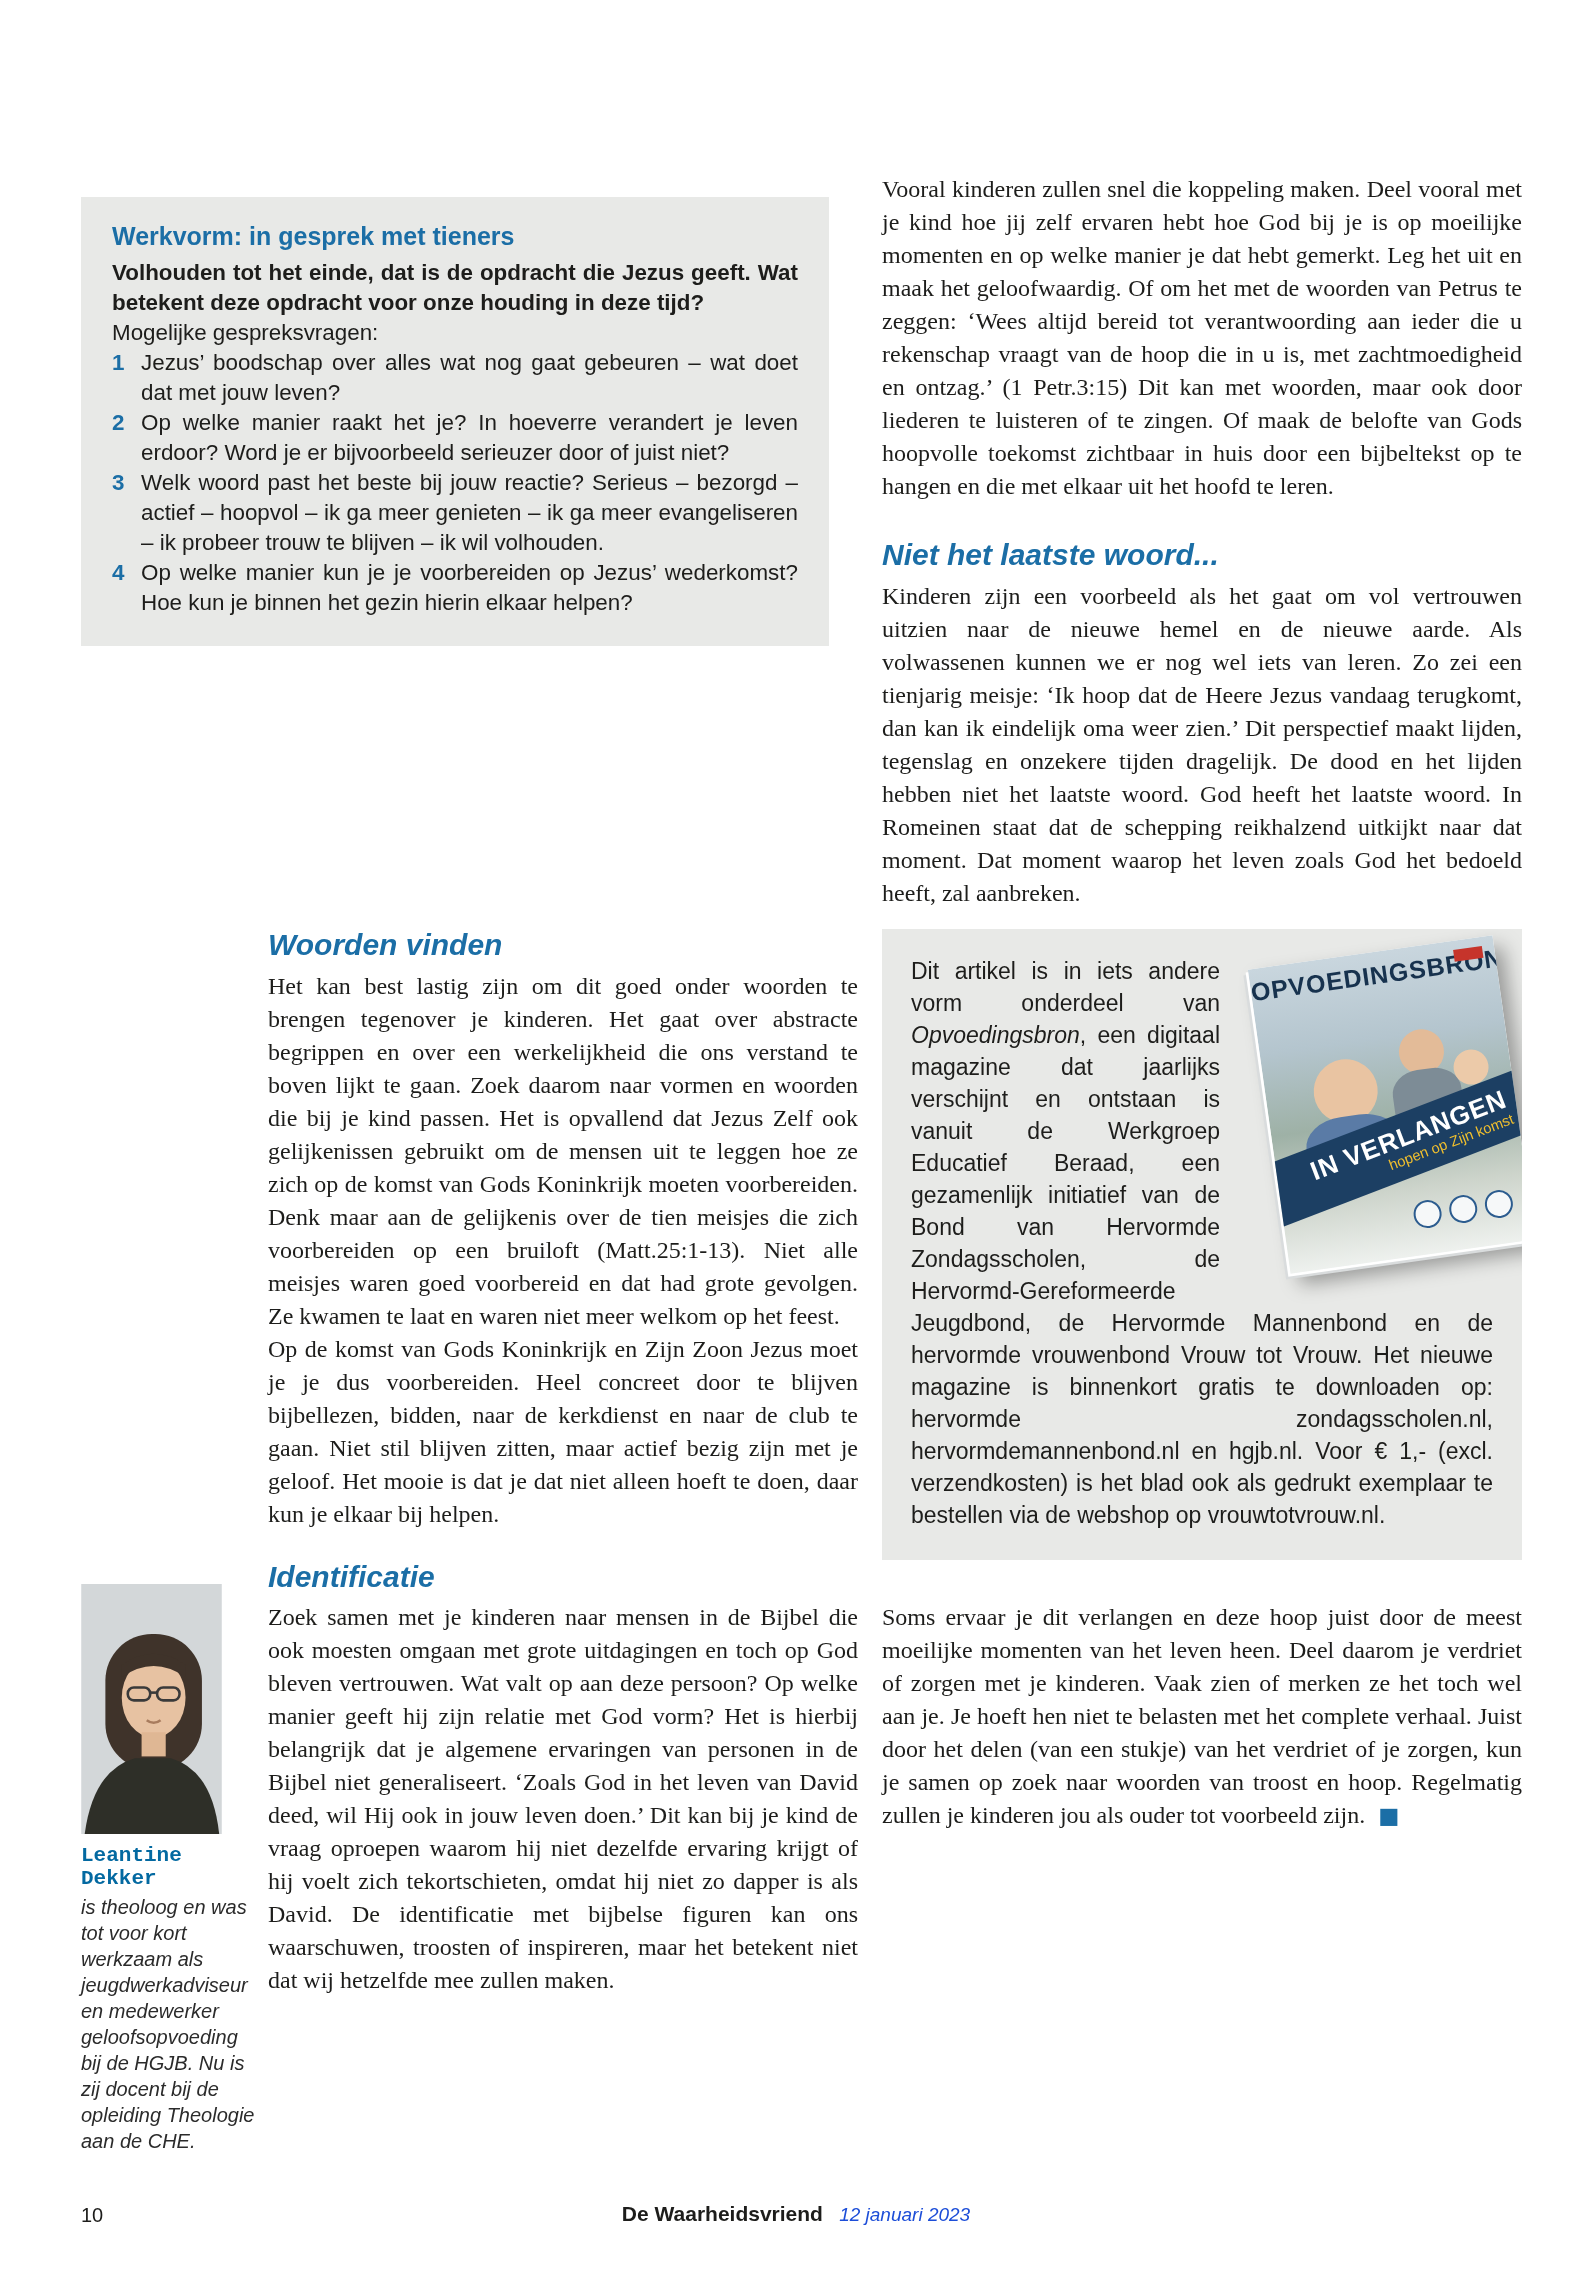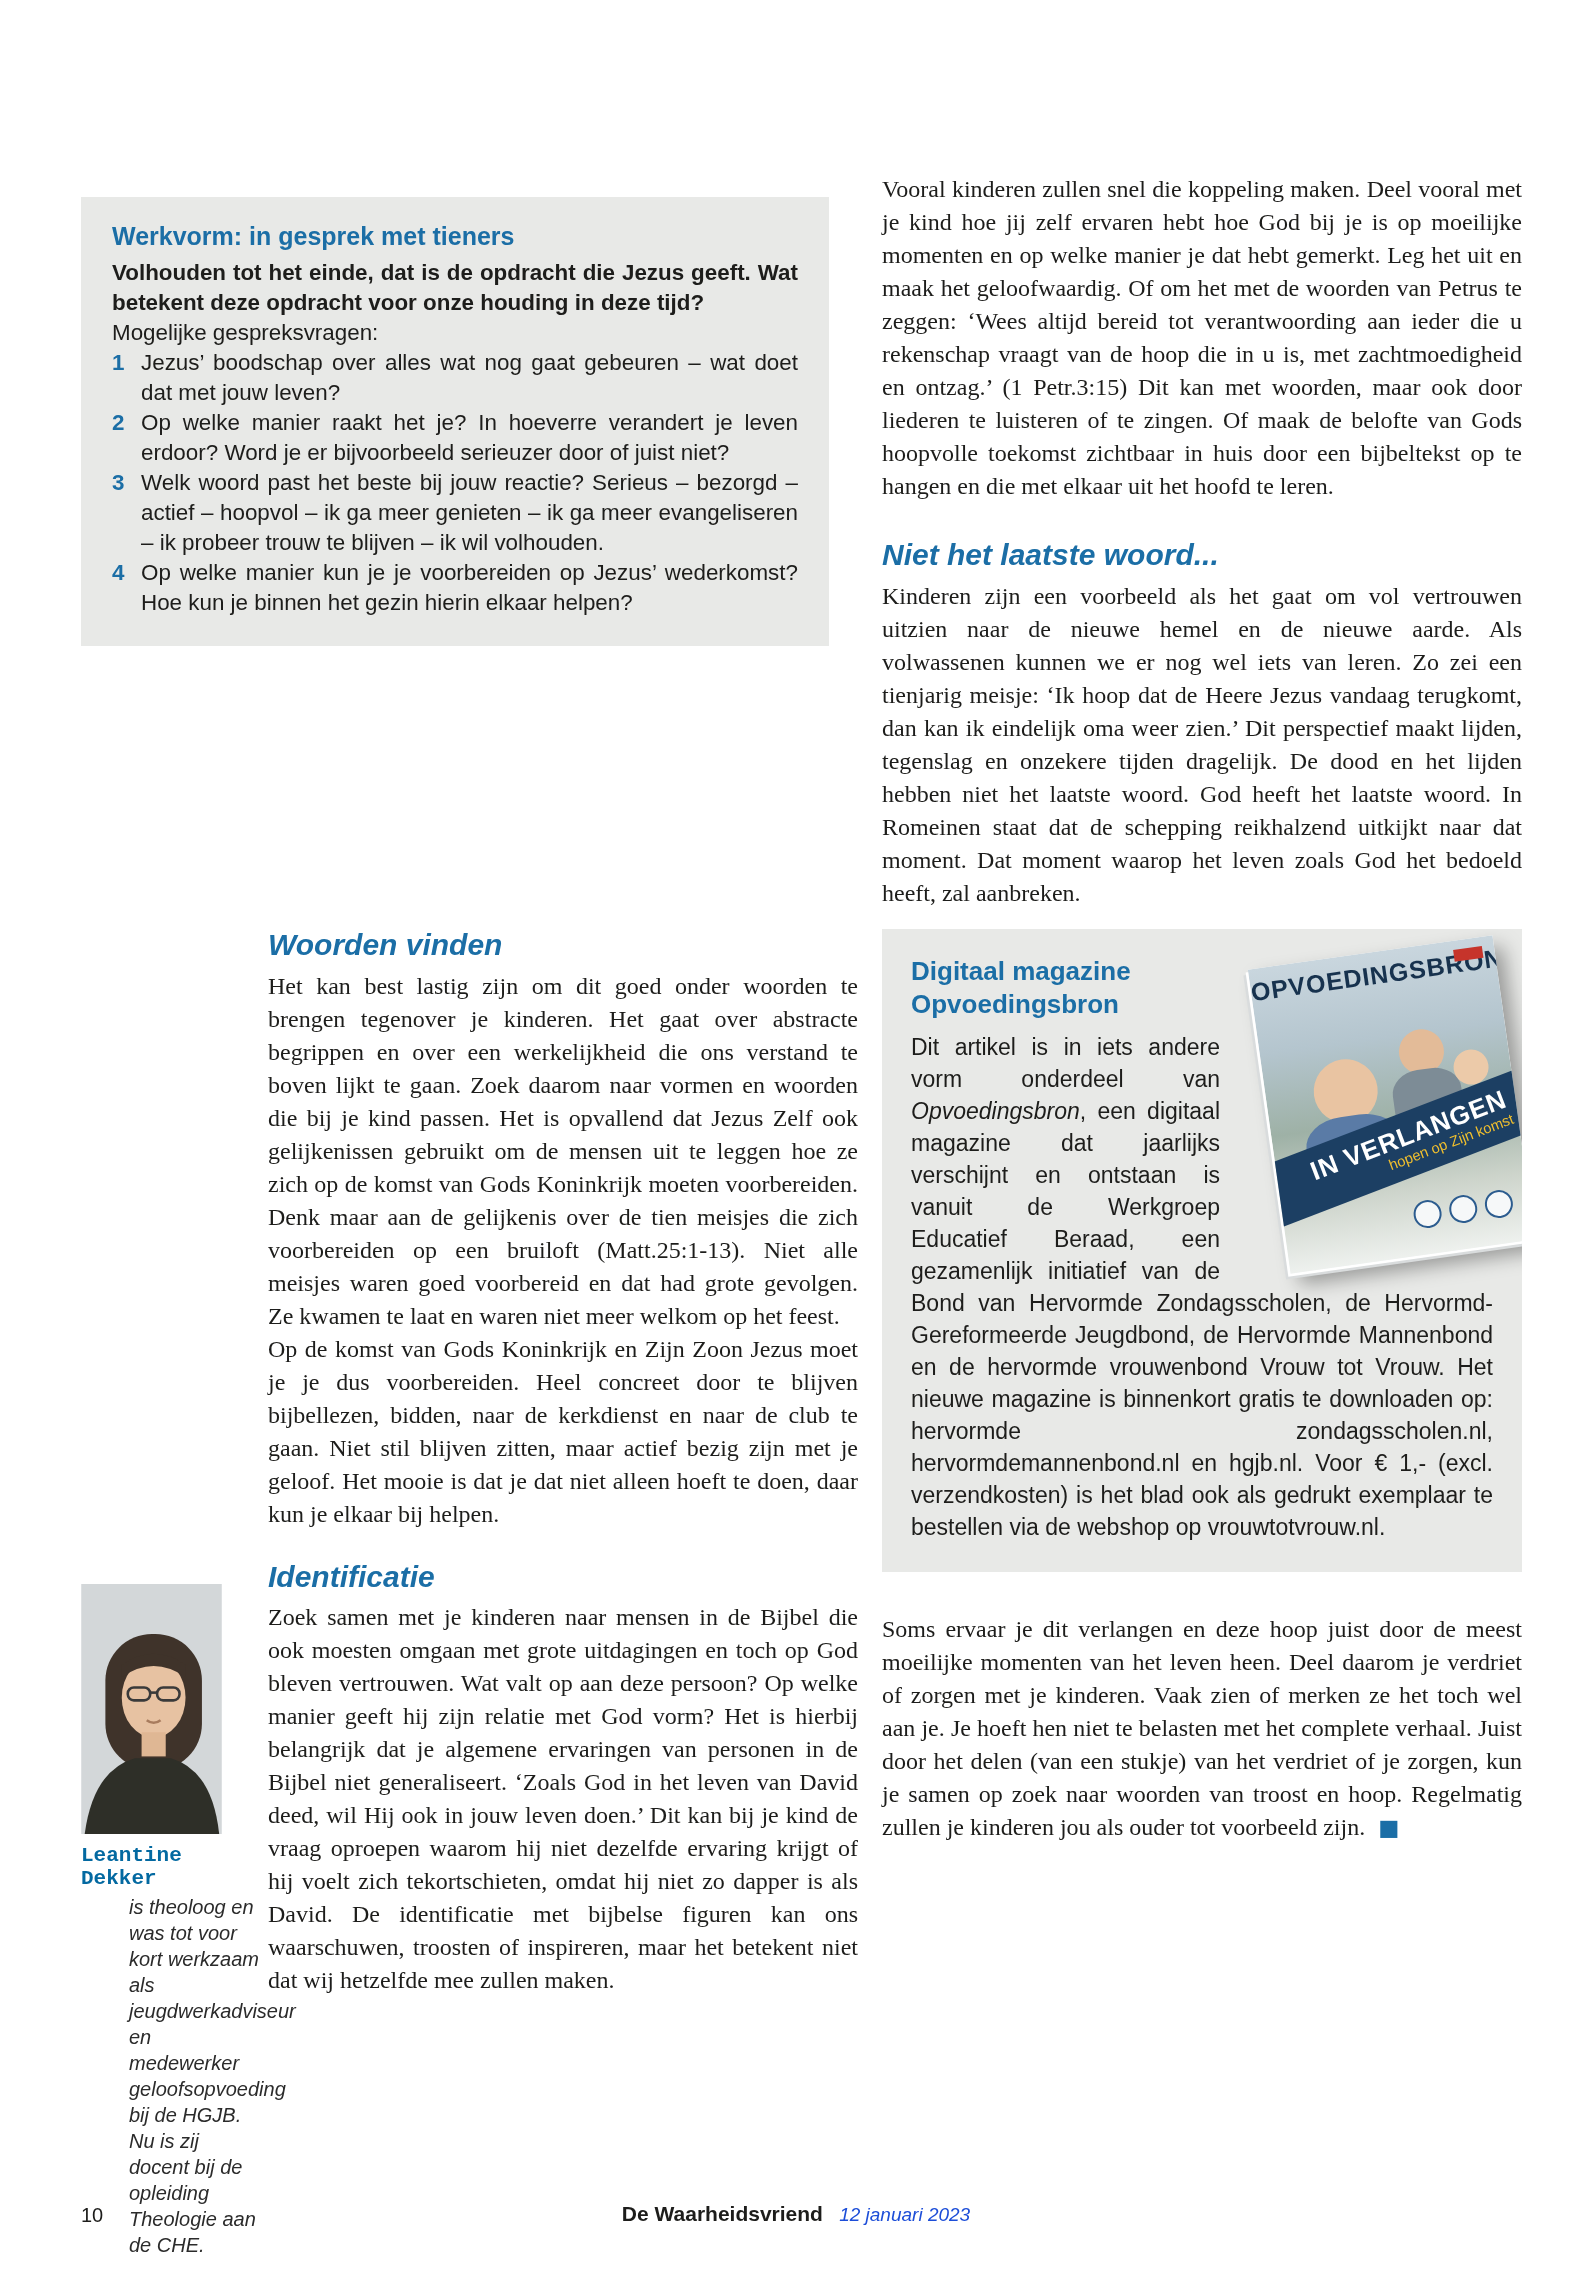--- a/index.html
+++ b/index.html
@@ -80,21 +80,21 @@
   .dot { width:28px; height:28px; border-radius:50%; background:#f6f8f9; border:2.6px solid #2c5c8f; }
 
   .closing { margin-top:41px; }
   .end-square { color:#1b6ea6; margin-left:7px; font-size:22.4px; font-family:"DejaVu Sans",sans-serif; }
 
   
   .author { position:absolute; left:81px; top:1584px; width:181px;
     font-family:"Liberation Sans","DejaVu Sans",sans-serif; }
   .author-photo { width:141px; height:250px; display:block; }
   .author-name { color:#0369a1; font-weight:bold; font-size:21px; margin-top:10.4px;font-family:Liberation Mono, monospace; }
-  .author-bio { font-style:italic; font-size:20px; line-height:26px; color:#2b2b2b; margin-top:3.5px;margin-left:48px; }
+  .author-bio { font-style:italic; font-size:20px; line-height:26px; color:#2b2b2b; margin-top:3.5px; }
 
   
   .footer { position:absolute; left:0; right:0; top:2202px; height:35px; }
   .pageno { position:absolute; left:81px; top:1.7px;
     font-family:Liberation Sans, sans-serif; font-size:20px; color:#1d1d1b; }
   .footer-center { position:absolute; left:0; right:0; top:0; text-align:center;
     font-family:"Liberation Sans","DejaVu Sans",sans-serif; font-size:21px; color:#1d1d1b; }
   .f-title { font-weight:bold; }
   .f-date { font-style:italic; font-size:19px; color:#1d4ed8; margin-left:10.4px; }
 </style>
@@ -171,21 +171,20 @@
             <div class="band-1">IN VERLANGEN</div>
             <div class="band-2">hopen op Zijn komst</div>
           </div>
           <div class="cover-dots">
             <div class="dot"></div>
             <div class="dot"></div>
             <div class="dot"></div>
           </div>
         </div>
       </div>
-      <h3 class="box-title"><span>Digitaal magazine</span><br><span>Opvoedingsbron</span></h3>
       <p class="box-body"><span>Dit artikel is in iets andere vorm onderdeel van </span><em>Opvoedingsbron</em><span>, een digitaal magazine dat jaarlijks verschijnt en ontstaan is vanuit de Werkgroep Educatief Beraad, een gezamenlijk initiatief van de Bond van Hervormde Zondagsscholen, de Hervormd-Gereformeerde Jeugdbond, de Hervormde Mannenbond en de hervormde vrouwenbond Vrouw tot Vrouw. Het nieuwe magazine is binnenkort gratis te downloaden op: hervormde zondagsscholen.nl, hervormdemannenbond.nl en hgjb.nl. Voor € 1,- (excl. verzendkosten) is het blad ook als gedrukt exemplaar te bestellen via de webshop op vrouwtotvrouw.nl.</span></p>
     </div>
 
     <p class="body-text closing">
       <span>Soms ervaar je dit verlangen en deze hoop juist door de meest moeilijke momenten van het leven heen. Deel daarom je verdriet of zorgen met je kinderen. Vaak zien of merken ze het toch wel aan je. Je hoeft hen niet te belasten met het complete verhaal. Juist door het delen (van een stukje) van het verdriet of je zorgen, kun je samen op zoek naar woorden van troost en hoop. Regelmatig zullen je kinderen jou als ouder tot voorbeeld zijn.</span>
       <span class="end-square">■</span>
     </p>
   </section>
 
   <footer class="footer">

